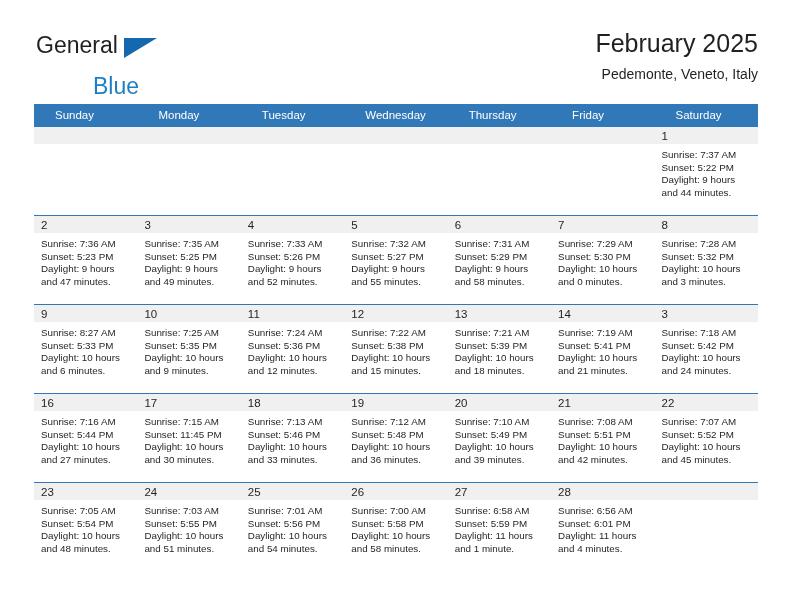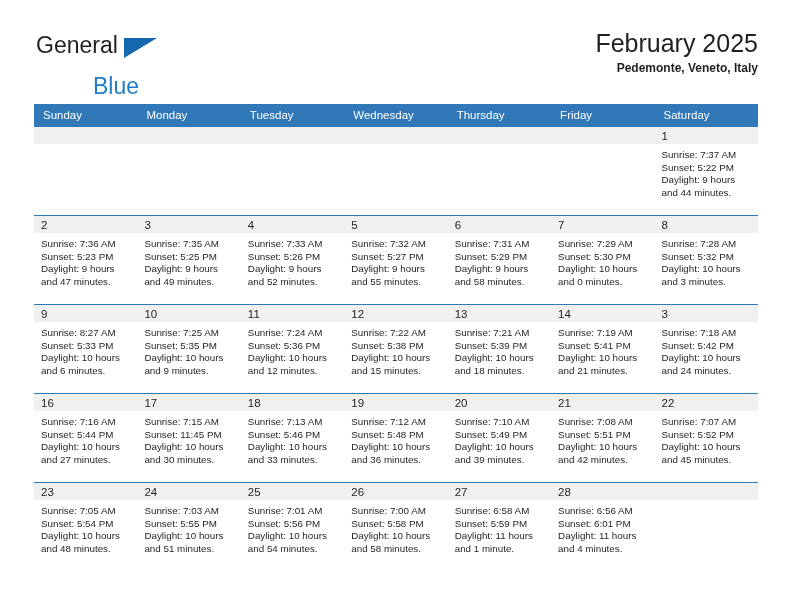--- a/index.html
+++ b/index.html
@@ -73,42 +73,42 @@
     text-align: right;
   }
   .cal-title {
     font-size: 25px;
     color: #231f20;
     line-height: 30px;
     white-space: nowrap;
     text-align: center;
   }
   .cal-subtitle {
-    font-size: 12px;
+    font-size: 14px;
     color: #231f20;
     line-height: 20px;
+    margin-top: 6px;
     white-space: nowrap;
-    font-weight: bold;
   }
 
   
   .calendar {
     position: absolute;
     left: 34px;
     top: 104px;
     width: 724px;
   }
   .dow-row {
     display: flex;
     background: #3178b8;
   }
   .dow-cell {
     flex: 1 1 0;
     box-sizing: border-box;
-    padding: 4px 0 4px 9px;
+    padding: 4px 0 4px 21px;
     color: #ffffff;
     font-size: 11.5px;
     line-height: 15px;
     height: 23px;
   }
   .week-row {
     display: flex;
     border-bottom: 1px solid #3178b8;
   }
   .week-row:last-child {

